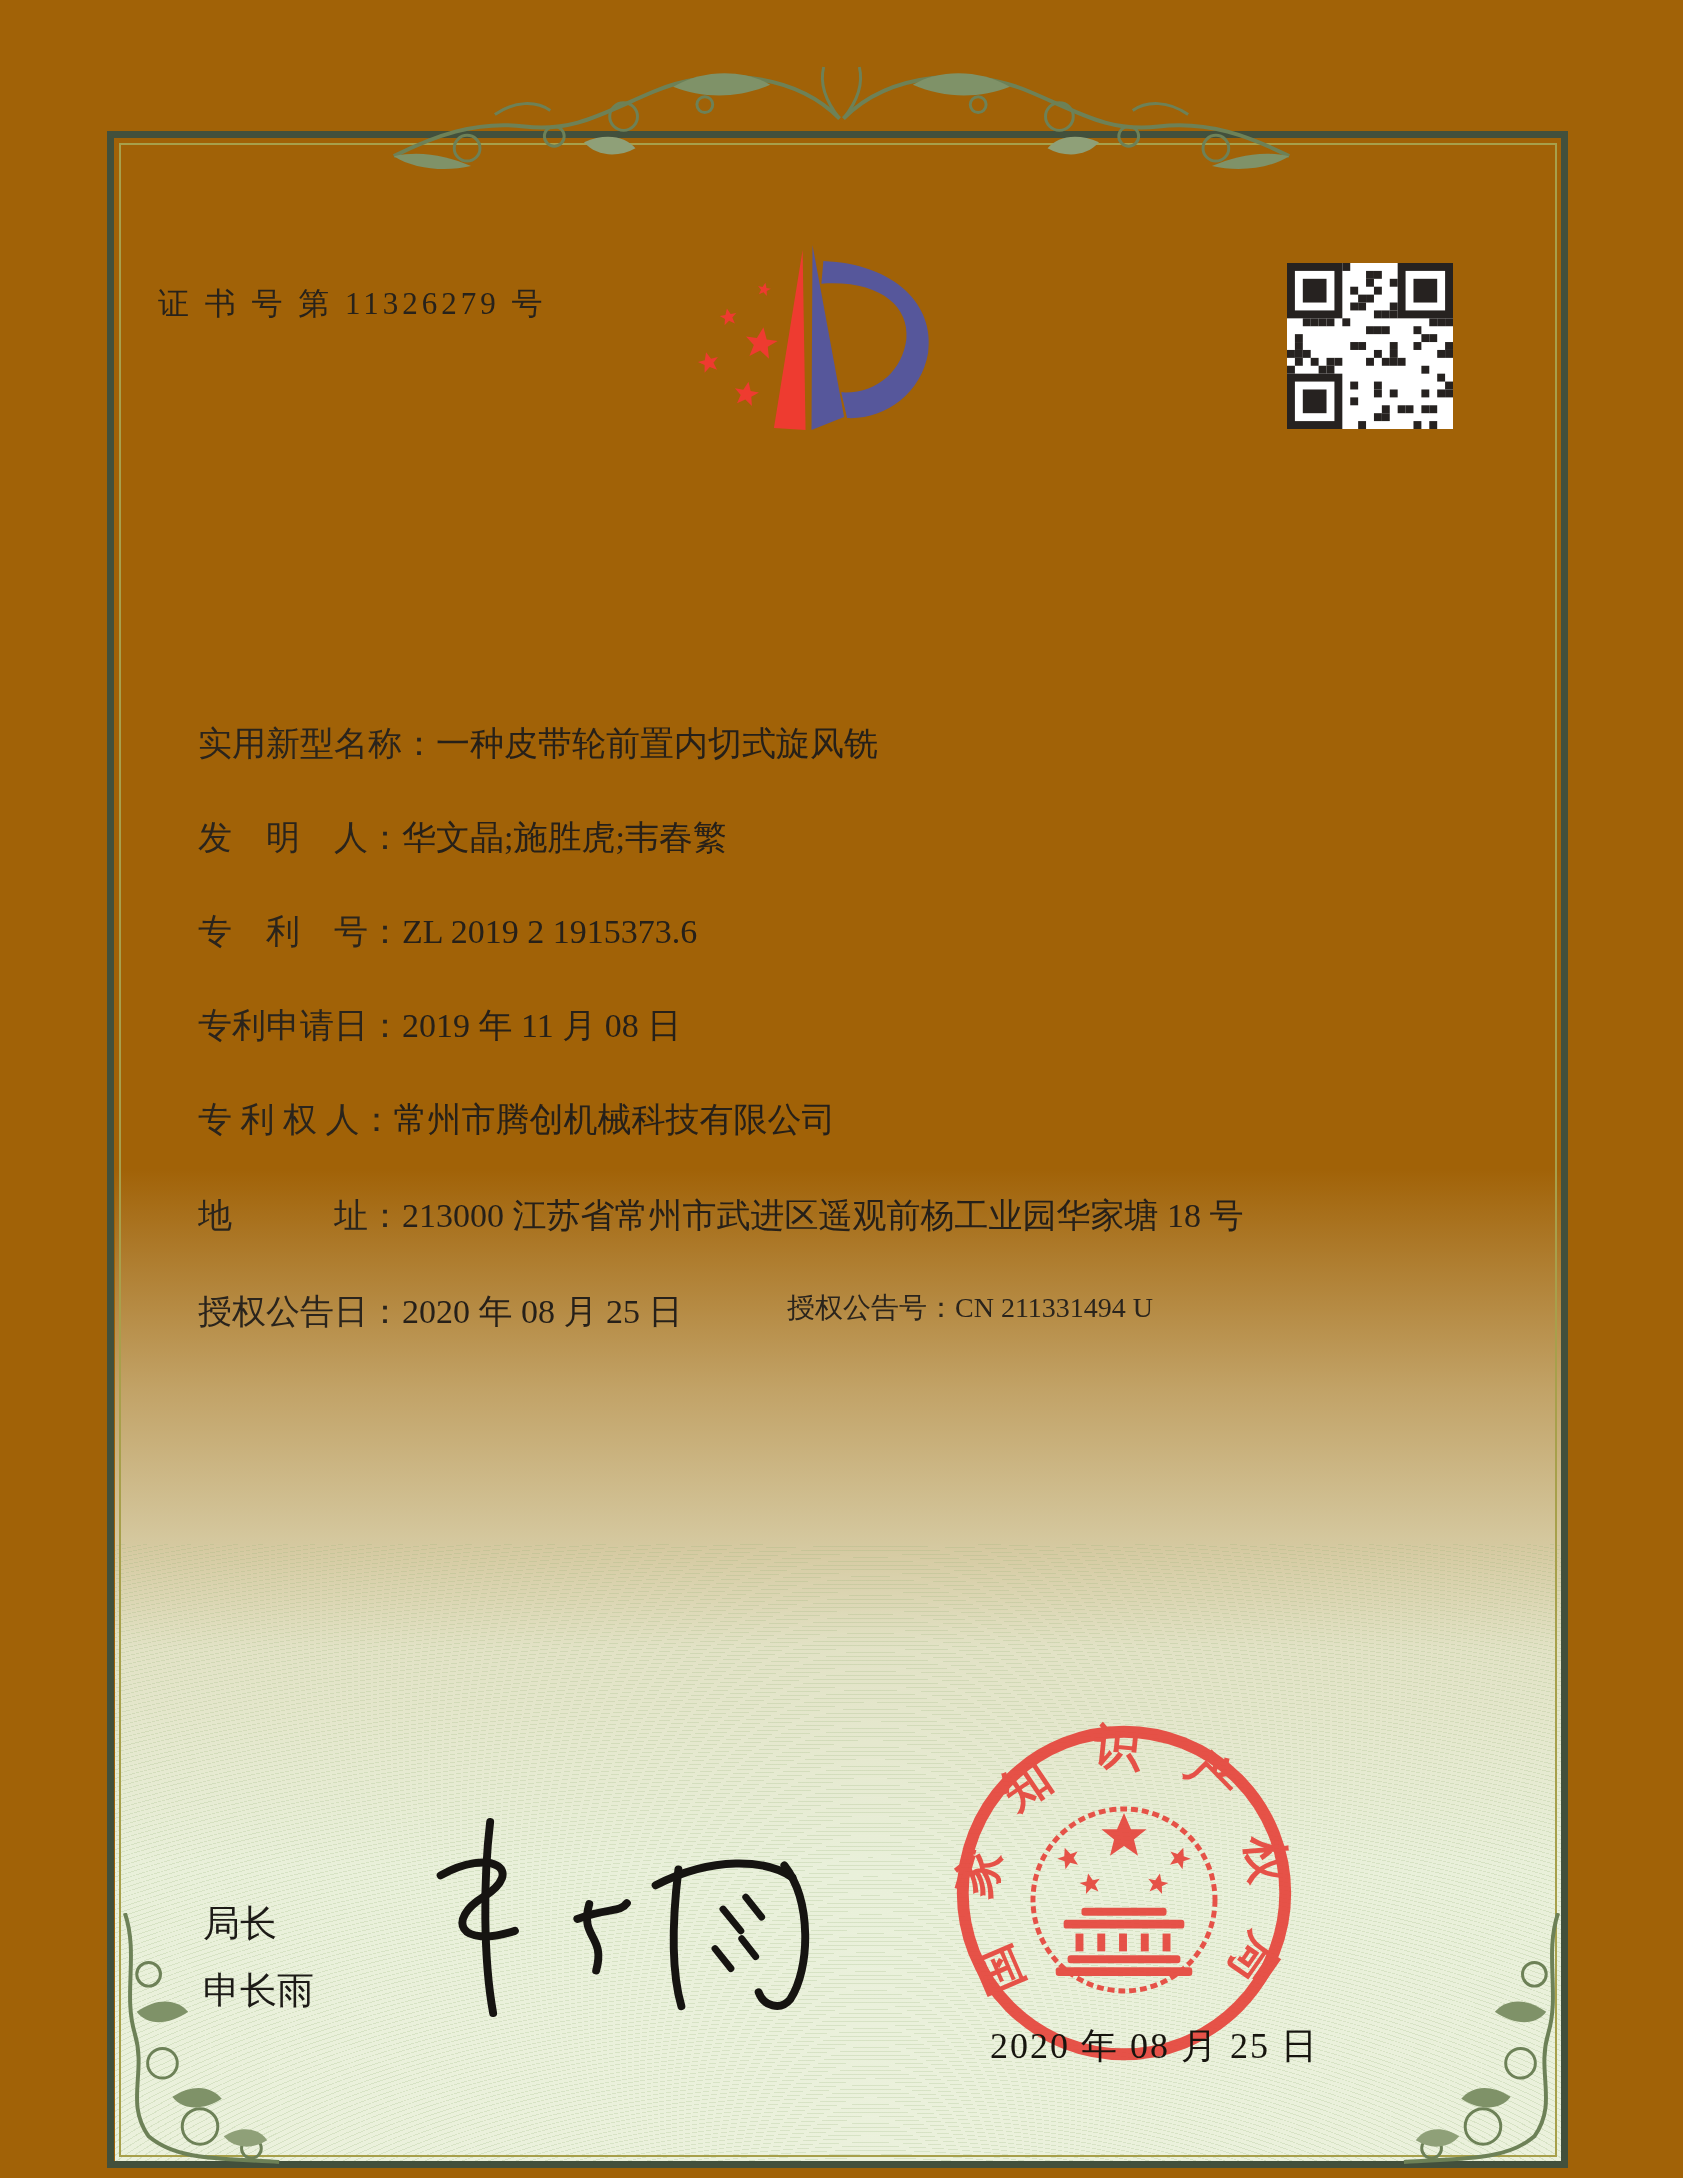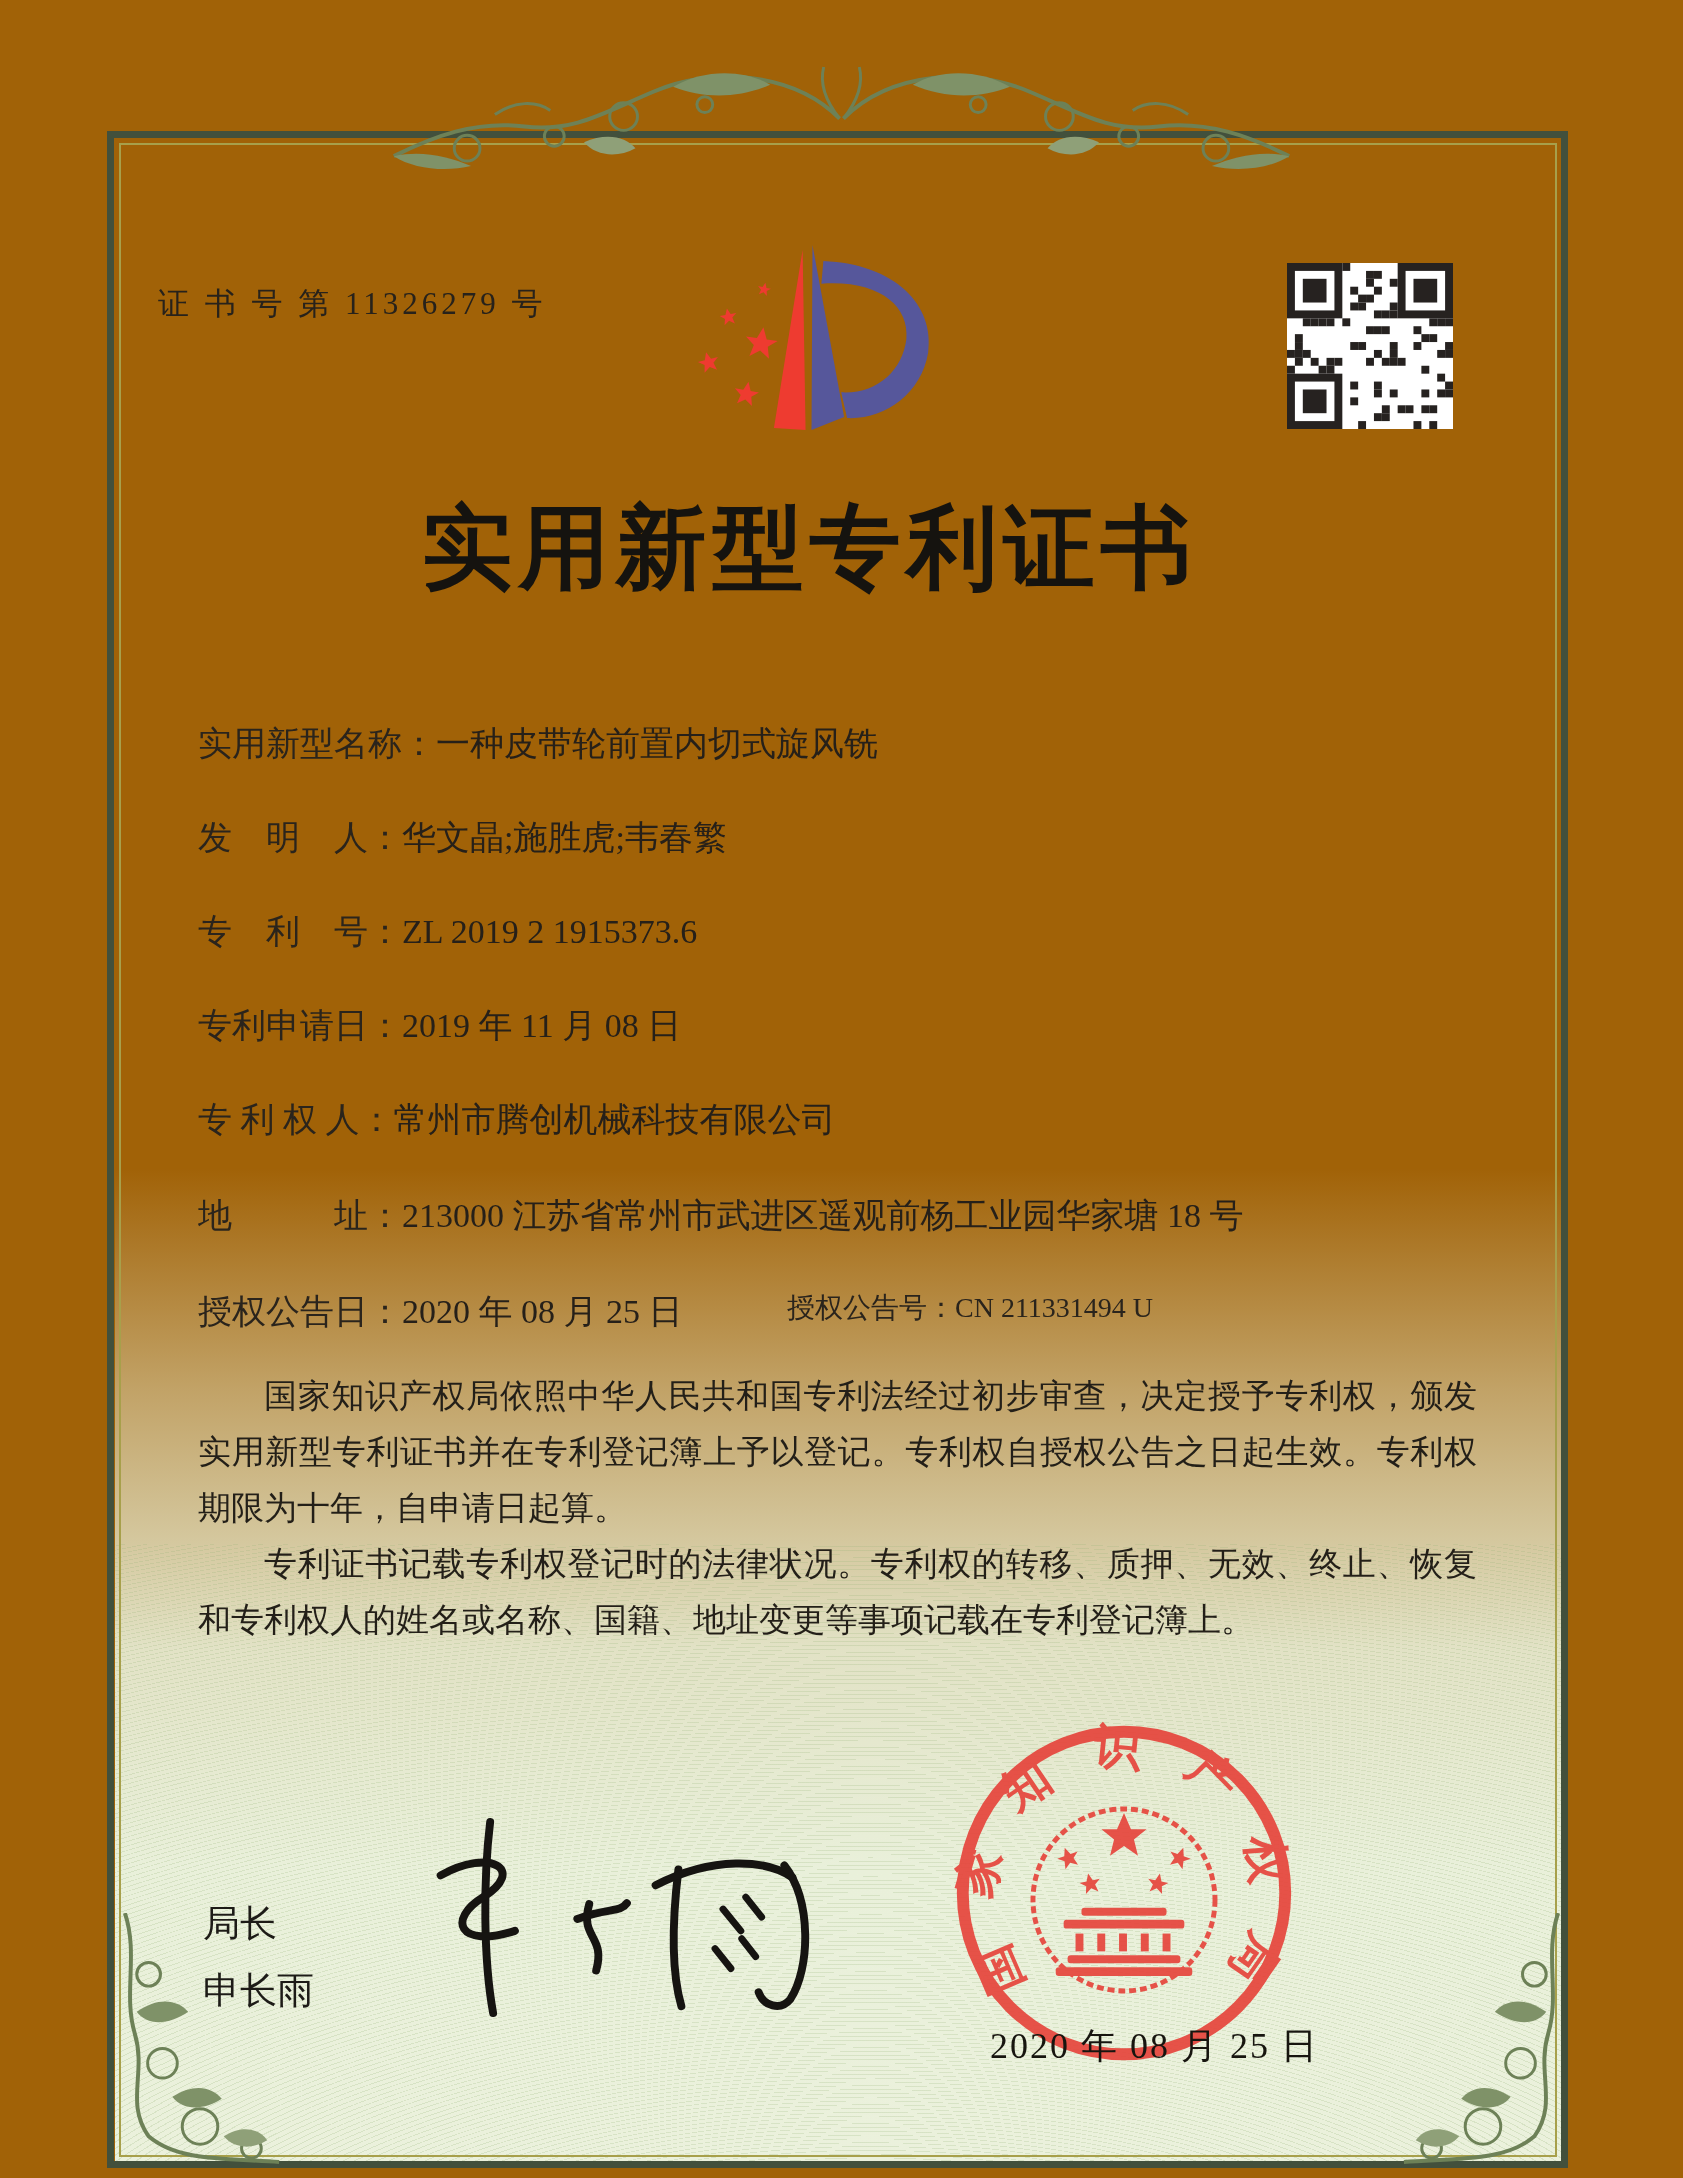--- a/index.html
+++ b/index.html
@@ -200,21 +200,20 @@
         <rect x="16" y="16" width="24" height="24"></rect>
       <rect x="112" y="0" width="56" height="56"></rect>
         <rect x="120" y="8" width="40" height="40" fill="#fff"></rect>
         <rect x="128" y="16" width="24" height="24"></rect>
       <rect x="0" y="112" width="56" height="56"></rect>
         <rect x="8" y="120" width="40" height="40" fill="#fff"></rect>
         <rect x="16" y="128" width="24" height="24"></rect>
     </g>
   </svg>
 
-  <div class="title">实用新型专利证书</div>
 
   <div class="row" style="top:721px">
     <span class="lbl">实用新型名称：</span><span class="val">一种皮带轮前置内切式旋风铣</span>
   </div>
   <div class="row" style="top:815px">
     <span class="lbl">发　明　人：</span><span class="val">华文晶;施胜虎;韦春繁</span>
   </div>
   <div class="row" style="top:909px">
     <span class="lbl">专　利　号：</span><span class="val">ZL 2019 2 1915373.6</span>
   </div>
@@ -227,24 +226,20 @@
   <div class="row" style="top:1193px">
     <span class="lbl">地　　　址：</span><span class="val">213000  江苏省常州市武进区遥观前杨工业园华家塘 18 号</span>
   </div>
   <div class="row" style="top:1289px">
     <span class="lbl">授权公告日：</span><span class="val">2020 年 08 月 25 日</span>
   </div>
   <div class="grant-no">
     <span class="lbl">授权公告号：</span><span class="val">CN 211331494 U</span>
   </div>
 
-  <div class="paras">
-    <p>国家知识产权局依照中华人民共和国专利法经过初步审查，决定授予专利权，颁发实用新型专利证书并在专利登记簿上予以登记。专利权自授权公告之日起生效。专利权期限为十年，自申请日起算。</p>
-    <p>专利证书记载专利权登记时的法律状况。专利权的转移、质押、无效、终止、恢复和专利权人的姓名或名称、国籍、地址变更等事项记载在专利登记簿上。</p>
-  </div>
 
   <svg class="barcode" width="342" height="37" viewBox="0 0 345 37">
     <g id="bar-rects" fill="#1c1916">
         <rect x="0" y="0" width="undefined" height="37"></rect>
       </g>
   </svg>
 
   <div class="signer-title">局长</div>
   <div class="signer-name">申长雨</div>
 

